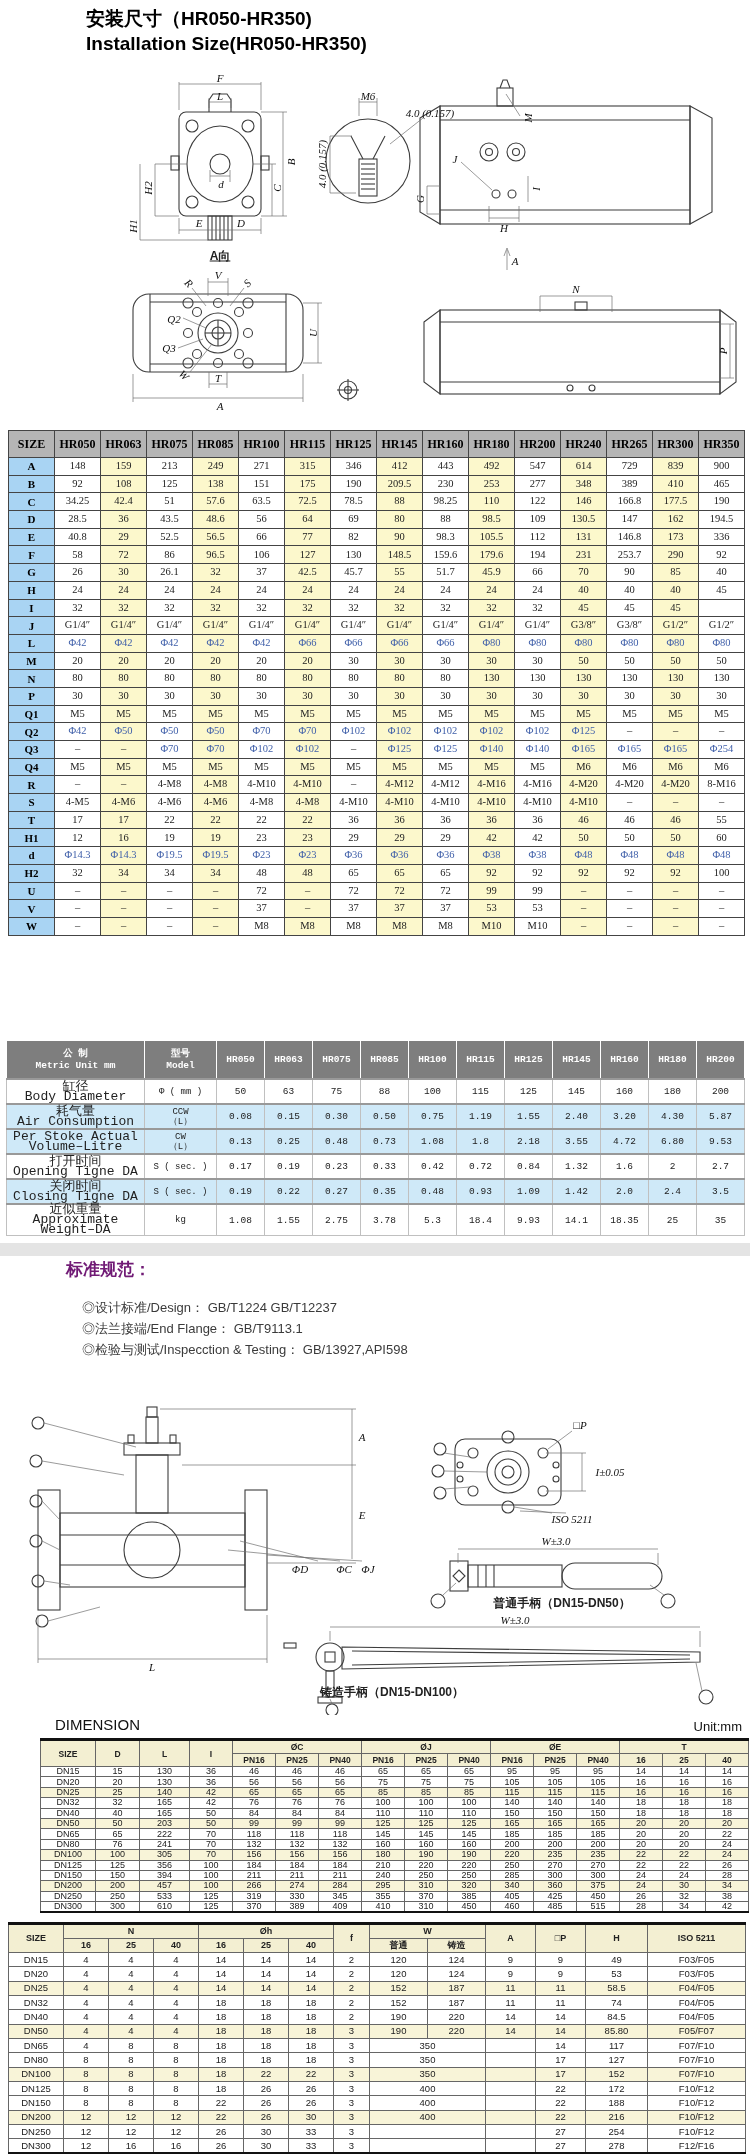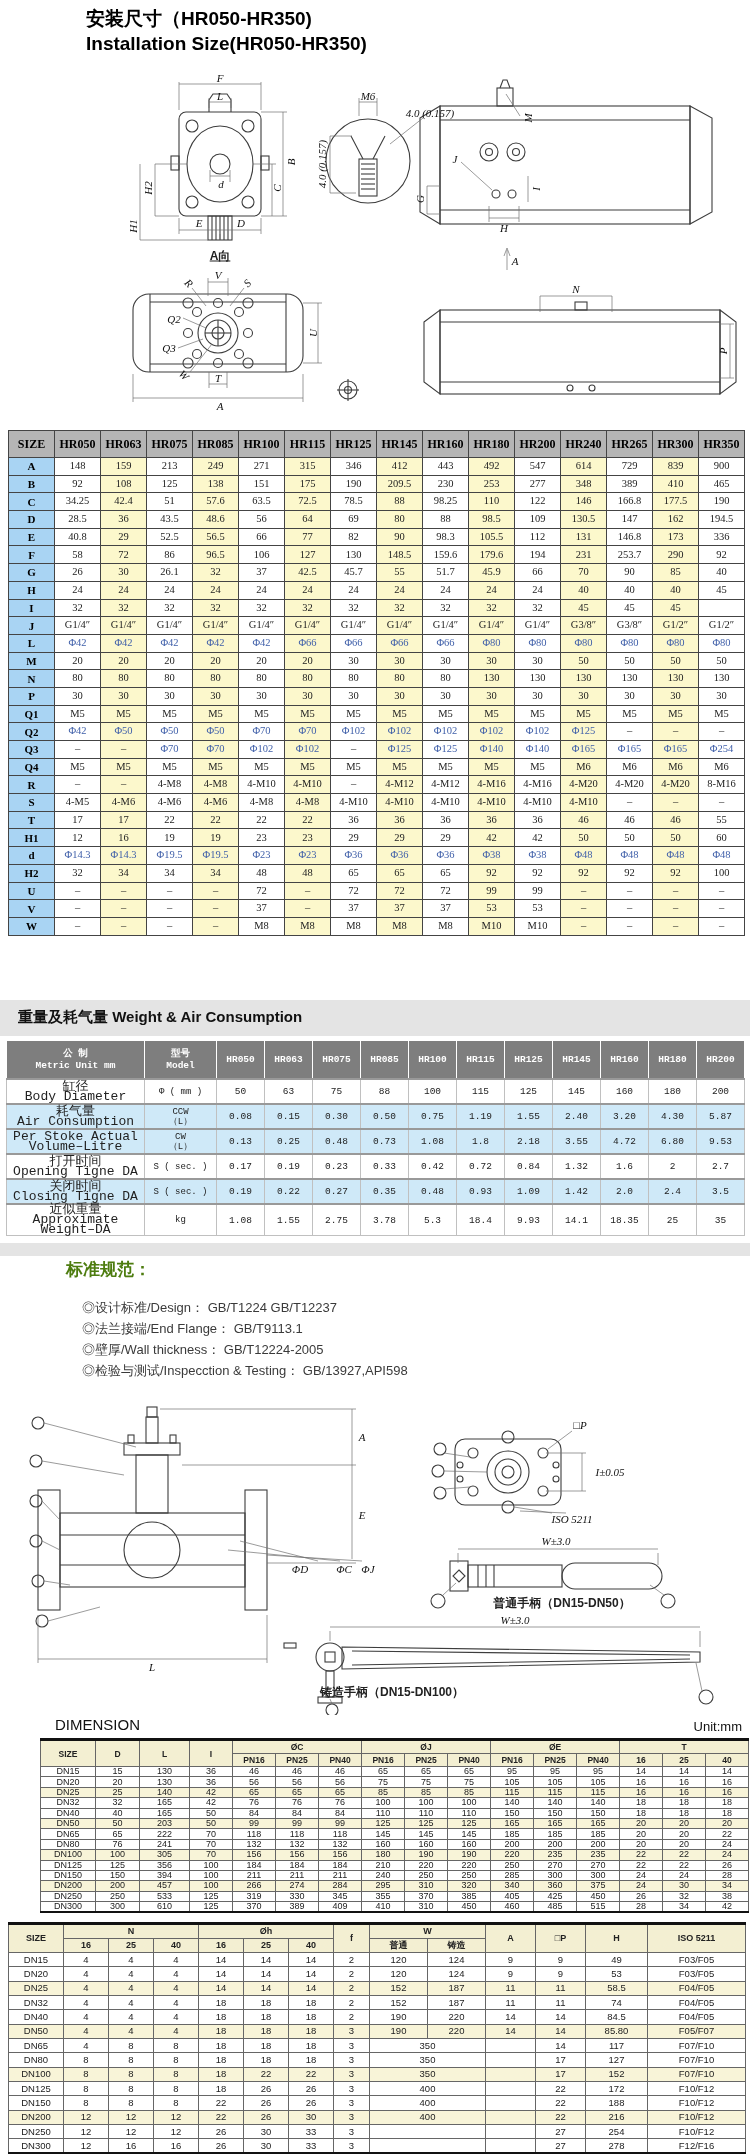--- a/index.html
+++ b/index.html
@@ -33,21 +33,21 @@
   .wt{position:absolute;left:6px;top:1040px;width:738px;border-collapse:collapse;table-layout:fixed;font-family:Liberation Mono, monospace;}
   .wt th,.wt td{text-align:center;padding:0;color:#222;}
   .wt thead th{background:#7e7e7e;color:#fff;font-size:9.5px;font-weight:bold;height:37px;border:1px solid #fff;line-height:12px;}
   .wt tbody tr{height:25px;border-top:2px solid #999;}
   .wt tbody td{border:1px solid #c0c0c0;font-size:9.5px;}
   .wt tbody th.lab{border:1px solid #c0c0c0;font-size:13px;font-weight:normal;line-height:10px;}
   .wt tbody td.model{font-size:9px;line-height:10px;}
   .wt tr.shade td,.wt tr.shade th.lab{background:#cfe9f8;}
   
   .stds{position:absolute;left:66px;top:1258px;}
-  .stds-title{font-size:17px;font-weight:bold;color:#4d7c0f;margin:0 0 7px 0;}
+  .stds-title{font-size:17px;font-weight:bold;color:#701a75;margin:0 0 7px 0;}
   .stds ul{margin:16px;padding:0;}
   .stds li{list-style:none;font-size:13px;color:#3a3a3a;line-height:21px;}
   
   .dim-head{position:absolute;left:55px;top:1716px;font-size:15px;color:#111;}
   .dim-unit{position:absolute;right:8px;top:1719px;font-size:13px;color:#111;}
   .dimt{position:absolute;left:40px;top:1738px;width:708px;border-collapse:collapse;table-layout:fixed;}
   .dimt th,.dimt td{border:1px solid #666;text-align:center;padding:0;white-space:nowrap;overflow:hidden;}
   .dimt thead th{background:#f3efd2;font-size:8.5px;font-weight:bold;height:12px;line-height:10px;color:#222;}
   .dimt thead tr:first-child th{border-top:3px solid #111;}
   .dimt tbody tr{height:10.4px;}
@@ -764,23 +764,20 @@
           <td class="alt">M10</td>
           <td class="">M10</td>
           <td class="alt">–</td>
           <td class="">–</td>
           <td class="alt">–</td>
           <td class="">–</td>
         </tr>
       </tbody>
     </table>
 
-  <div class="band">
-    <div class="band-title">重量及耗气量 Weight &amp; Air Consumption</div>
-  </div>
   <table class="wt" id="weight-table">
       <colgroup>
         <col style="width:138px">
         <col style="width:72px">
         <col style="width:48px">
         <col style="width:48px">
         <col style="width:48px">
         <col style="width:48px">
         <col style="width:48px">
         <col style="width:48px">
@@ -900,21 +897,20 @@
         </tr>
       </tbody>
     </table>
   <div class="band2"></div>
 
   <div class="stds">
     <div class="stds-title">标准规范：</div>
     <ul id="stds-list">
         <li>◎设计标准/Design： GB/T1224  GB/T12237</li>
         <li>◎法兰接端/End Flange： GB/T9113.1</li>
-        <li>◎壁厚/Wall thickness： GB/T12224-2005</li>
         <li>◎检验与测试/Inspecction &amp; Testing： GB/13927,API598</li>
       </ul>
   </div>
 
   <div class="draw" id="draw-mid">
     <svg width="750" height="320" viewBox="0 0 750 320">
       <g stroke="#3d3d3d" fill="none" stroke-width="1.1">
 
         <rect x="38" y="95" width="22" height="120"></rect>
         <rect x="245" y="95" width="22" height="120"></rect>

